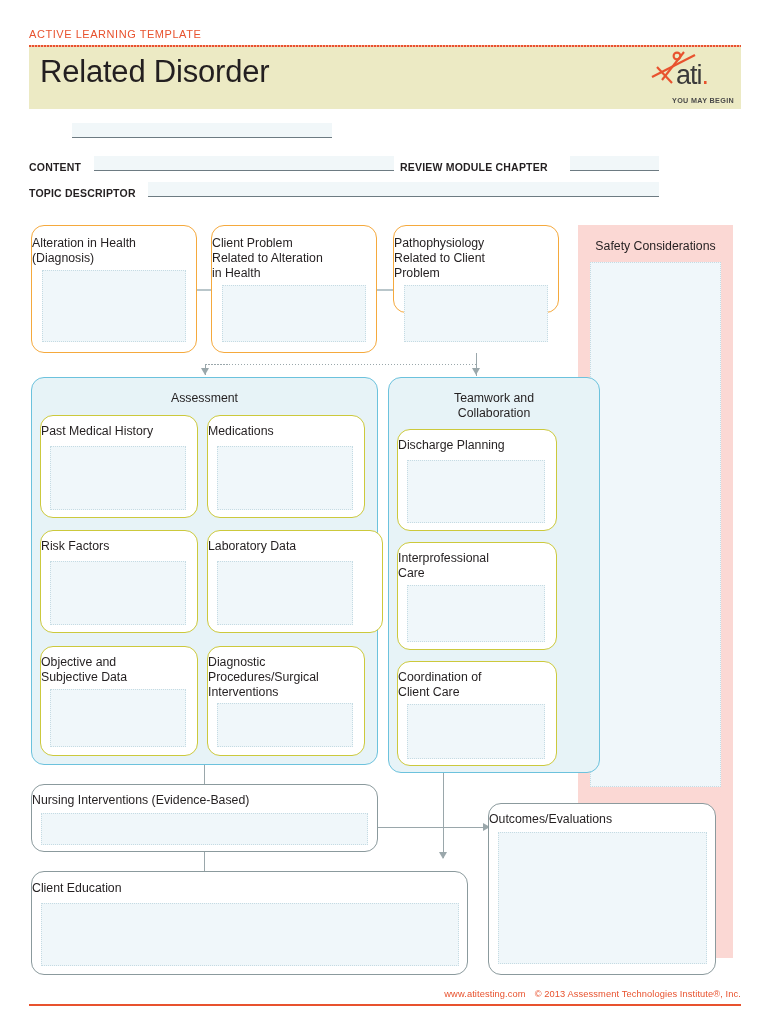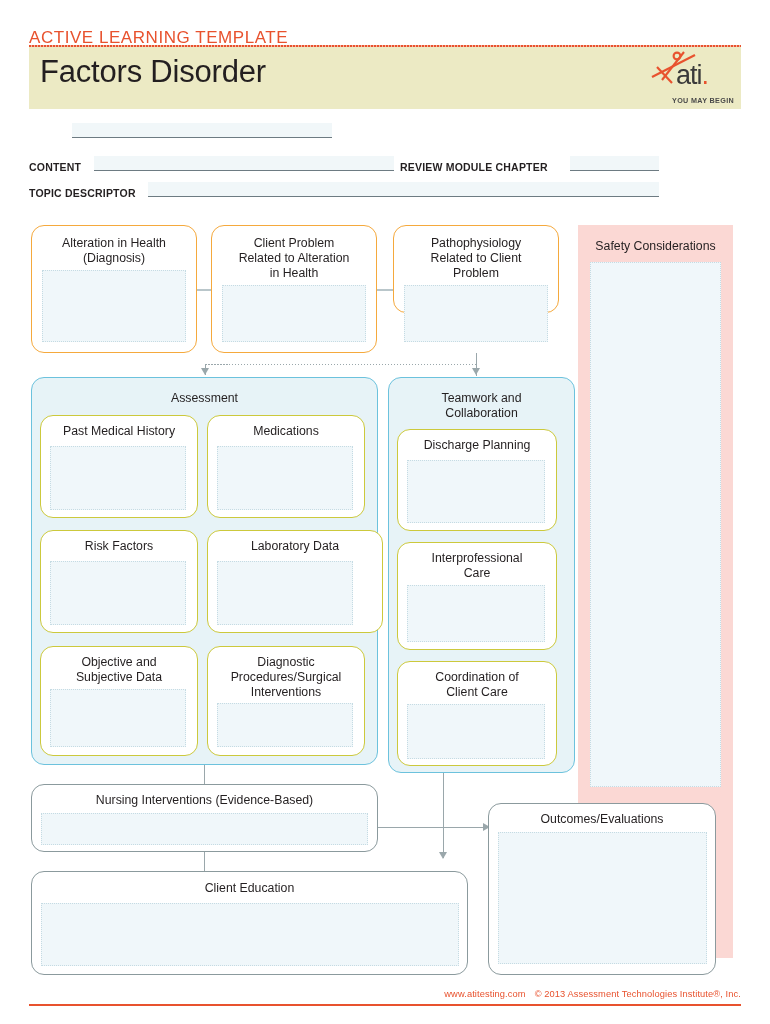--- a/index.html
+++ b/index.html
@@ -18,21 +18,21 @@
     position: absolute;
     left: 0; top: 0;
     width: 770px;
     height: 1024px;
   }
 
   
   .alt-label {
     position: absolute;
     left: 29px; top: 28px;
-    font-size: 17px;
+    font-size: 11px;
     letter-spacing: 0.55px;
     color: #e8522e;
     font-weight: 400;
     text-align: center;
   }
   .alt-rule {
     position: absolute;
     left: 29px; top: 45px;
     width: 712px; height: 2px;
     background: repeating-linear-gradient(to right,
@@ -99,21 +99,21 @@
     border-radius: 13px;
     background: #ffffff;
   }
   .box-orange { border: 1.8px solid #f5a93d; }
   .box-olive  { border: 1.8px solid #ccc93c; }
   .box-gray   { border: 1.5px solid #8b9a9d; }
 
   .box-title {
     position: absolute;
     left: 0; right: 0;
-    text-align: center;
+    text-align: left;
     font-size: 12.3px;
     color: #231f20;
     line-height: 14.8px;
   }
 
   .fill {
     position: absolute;
     background: #f0f7fa;
     border: 1px dotted #c5dbe3;
   }
@@ -193,21 +193,21 @@
 </style>
 </head>
 <body>
 
 <div class="page">
 
   <div class="alt-label">ACTIVE LEARNING TEMPLATE</div>
   <div class="alt-rule"></div>
 
   <div class="title-band">
-    <div class="title-text">Factors Disorder</div>
+    <div class="title-text">Related Disorder</div>
   </div>
 
   <div class="logo-wrap">
     <svg class="logo-mark" width="52" height="40" viewBox="0 0 52 40">
       <g stroke="#e8522e" stroke-width="2.1" fill="none">
         <path d="M4 27 L47 5"></path>
         <path d="M14 30 L36 2"></path>
         <path d="M9 17 L24 33"></path>
         <circle cx="29" cy="6" r="3.4"></circle>
       </g>
@@ -292,21 +292,21 @@
     </div>
 
     <div class="box box-olive" style="left:175px; top:268px; width:158px; height:110px;">
       <div class="box-title" style="top:8px; white-space:pre-line;">Diagnostic
 Procedures/Surgical
 Interventions</div>
       <div class="fill" style="left:9px; top:56px; width:136px; height:44px;"></div>
     </div>
   </div>
 
-  <div class="group" style="left:388px; top:377px; width:187px; height:396px;">
+  <div class="group" style="left:388px; top:377px; width:212px; height:396px;">
     <div class="group-title" style="top:13px; white-space:pre-line;">Teamwork and
 Collaboration</div>
 
     <div class="box box-olive" style="left:8px; top:51px; width:160px; height:102px;">
       <div class="box-title" style="top:8px; white-space:pre-line;">Discharge Planning</div>
       <div class="fill" style="left:9px; top:30px; width:138px; height:63px;"></div>
     </div>
 
     <div class="box box-olive" style="left:8px; top:164px; width:160px; height:108px;">
       <div class="box-title" style="top:8px; white-space:pre-line;">Interprofessional

